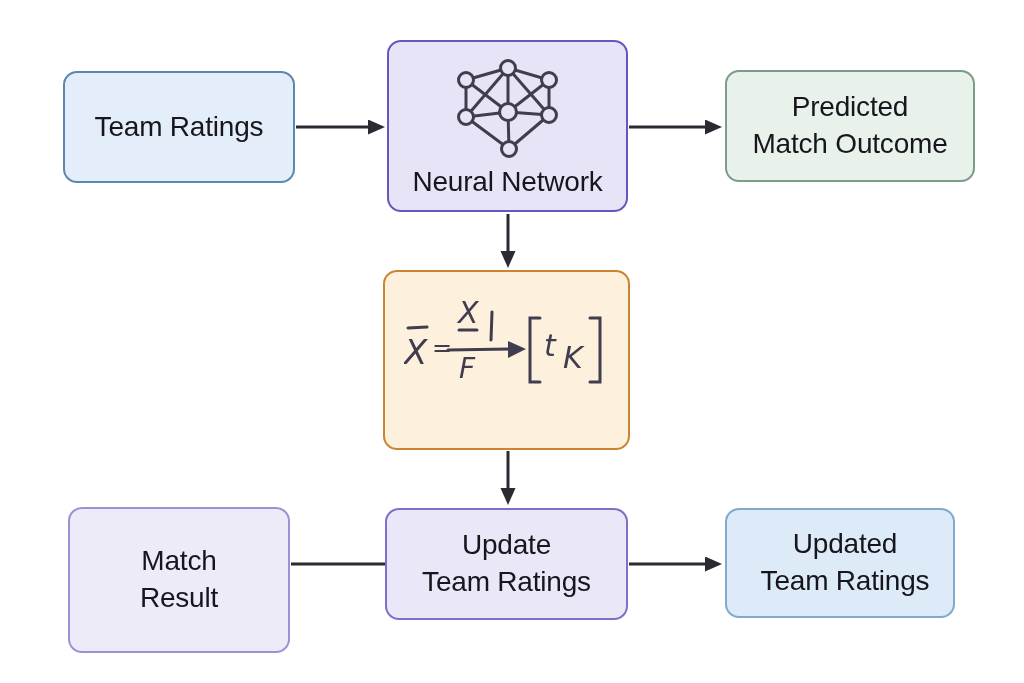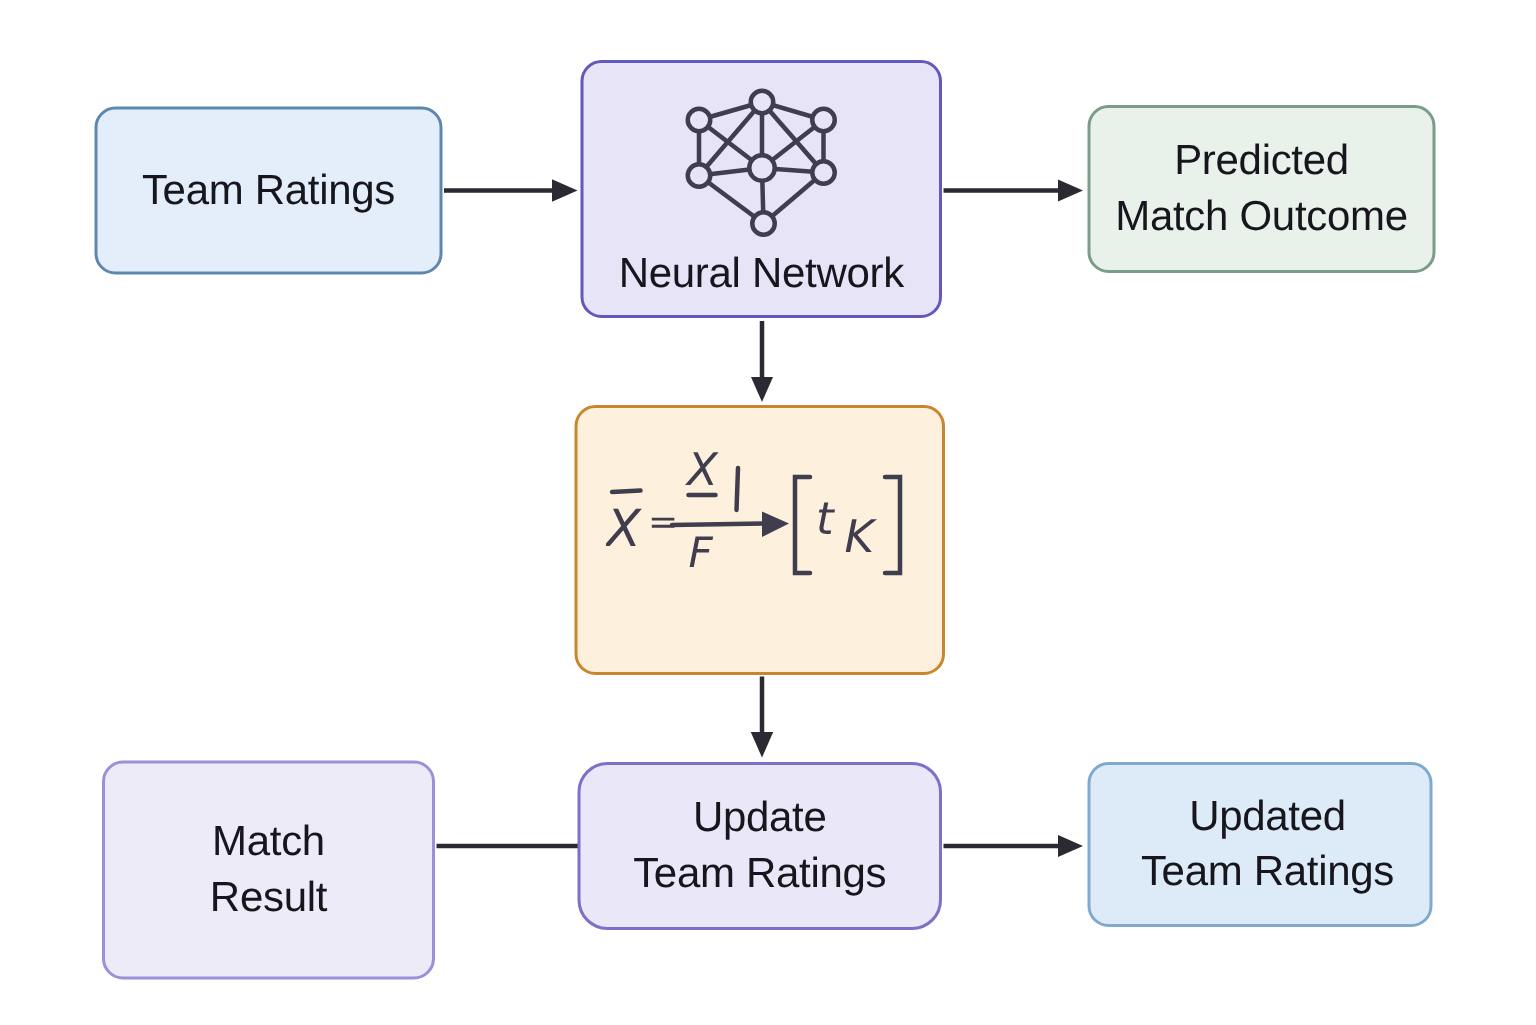--- a/index.html
+++ b/index.html
@@ -17,21 +17,21 @@
     position:absolute; box-sizing:border-box;
     border:2.5px solid #888; border-radius:14px;
     display:flex; flex-direction:column; align-items:center; justify-content:center;
   }
   .node .label {
     color:var(--text,#17161d); font-size:28px; line-height:1.32;
     text-align:center; white-space:pre-line; letter-spacing:-0.2px;
   }
   #n-team     { left:63px;  top:71px;  width:232px; height:112px; }
   #n-nn       { left:387px; top:40px;  width:241px; height:172px; justify-content:flex-start; }
-  #n-pred     { left:725px; top:70px;  width:232px; height:112px; }
+  #n-pred     { left:725px; top:70px;  width:250px; height:112px; }
   #n-kalman   { left:383px; top:270px; width:247px; height:180px; justify-content:flex-start; }
   #n-match    { left:68px;  top:507px; width:222px; height:146px; }
   #n-update   { left:385px; top:508px; width:243px; height:112px; }
   #n-updated  { left:725px; top:508px; width:230px; height:110px; }
 
   #n-nn .icon { margin-top:15px; }
   #n-nn .label { margin-top:3px;text-align:right; }
   #n-kalman .icon { margin-top:20px; }
   #n-kalman .label { margin-top:4px; }
 
@@ -119,21 +119,21 @@
       <text x="140" y="64" font-size="30">t</text>
       <text x="159" y="76" font-size="30">K</text>
     </svg>
   </div>
 
   <div class="node" id="n-match" style="background: rgb(238, 235, 249); border-color: rgb(156, 144, 214);">
     <span class="label">Match
 Result</span>
   </div>
 
-  <div class="node" id="n-update" style="background: rgb(234, 231, 248); border-color: rgb(124, 112, 200); border-radius: 20px;">
+  <div class="node" id="n-update" style="background: rgb(234, 231, 248); border-color: rgb(124, 112, 200);">
     <span class="label">Update
 Team Ratings</span>
   </div>
 
   <div class="node" id="n-updated" style="background: rgb(221, 234, 248); border-color: rgb(128, 169, 206); padding-left: 10px;">
     <span class="label">Updated
 Team Ratings</span>
   </div>
 
 </div>

